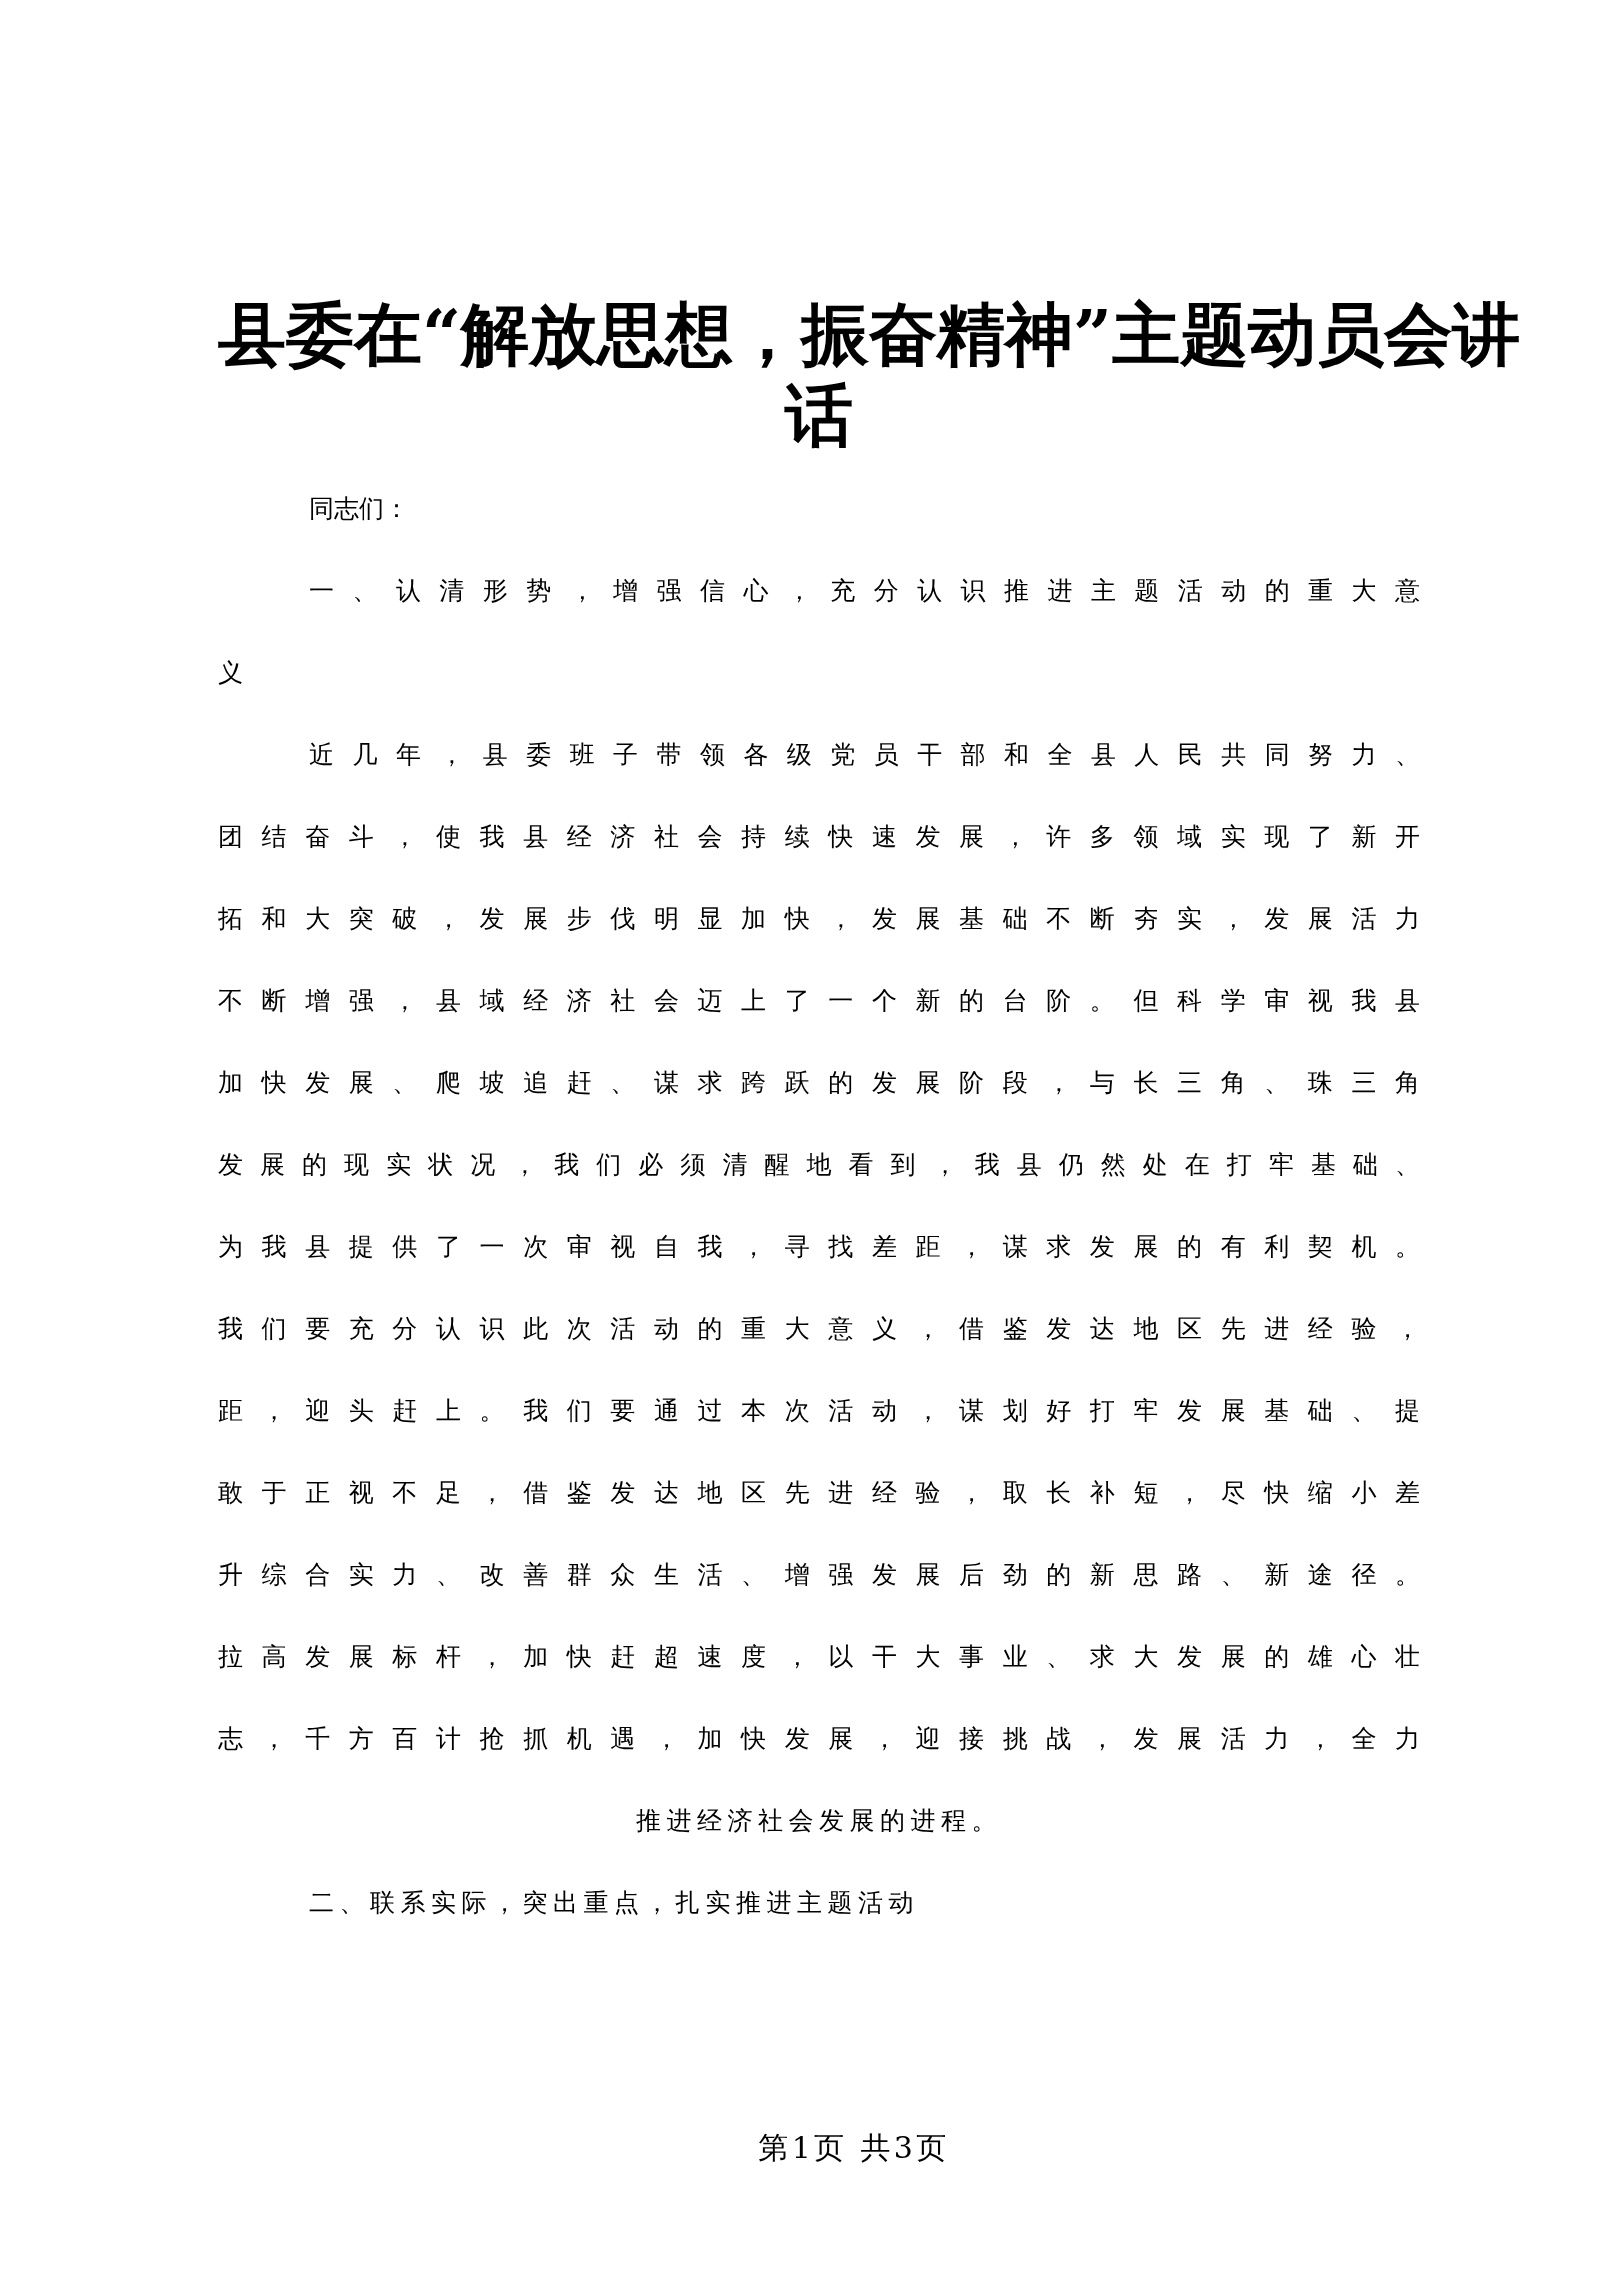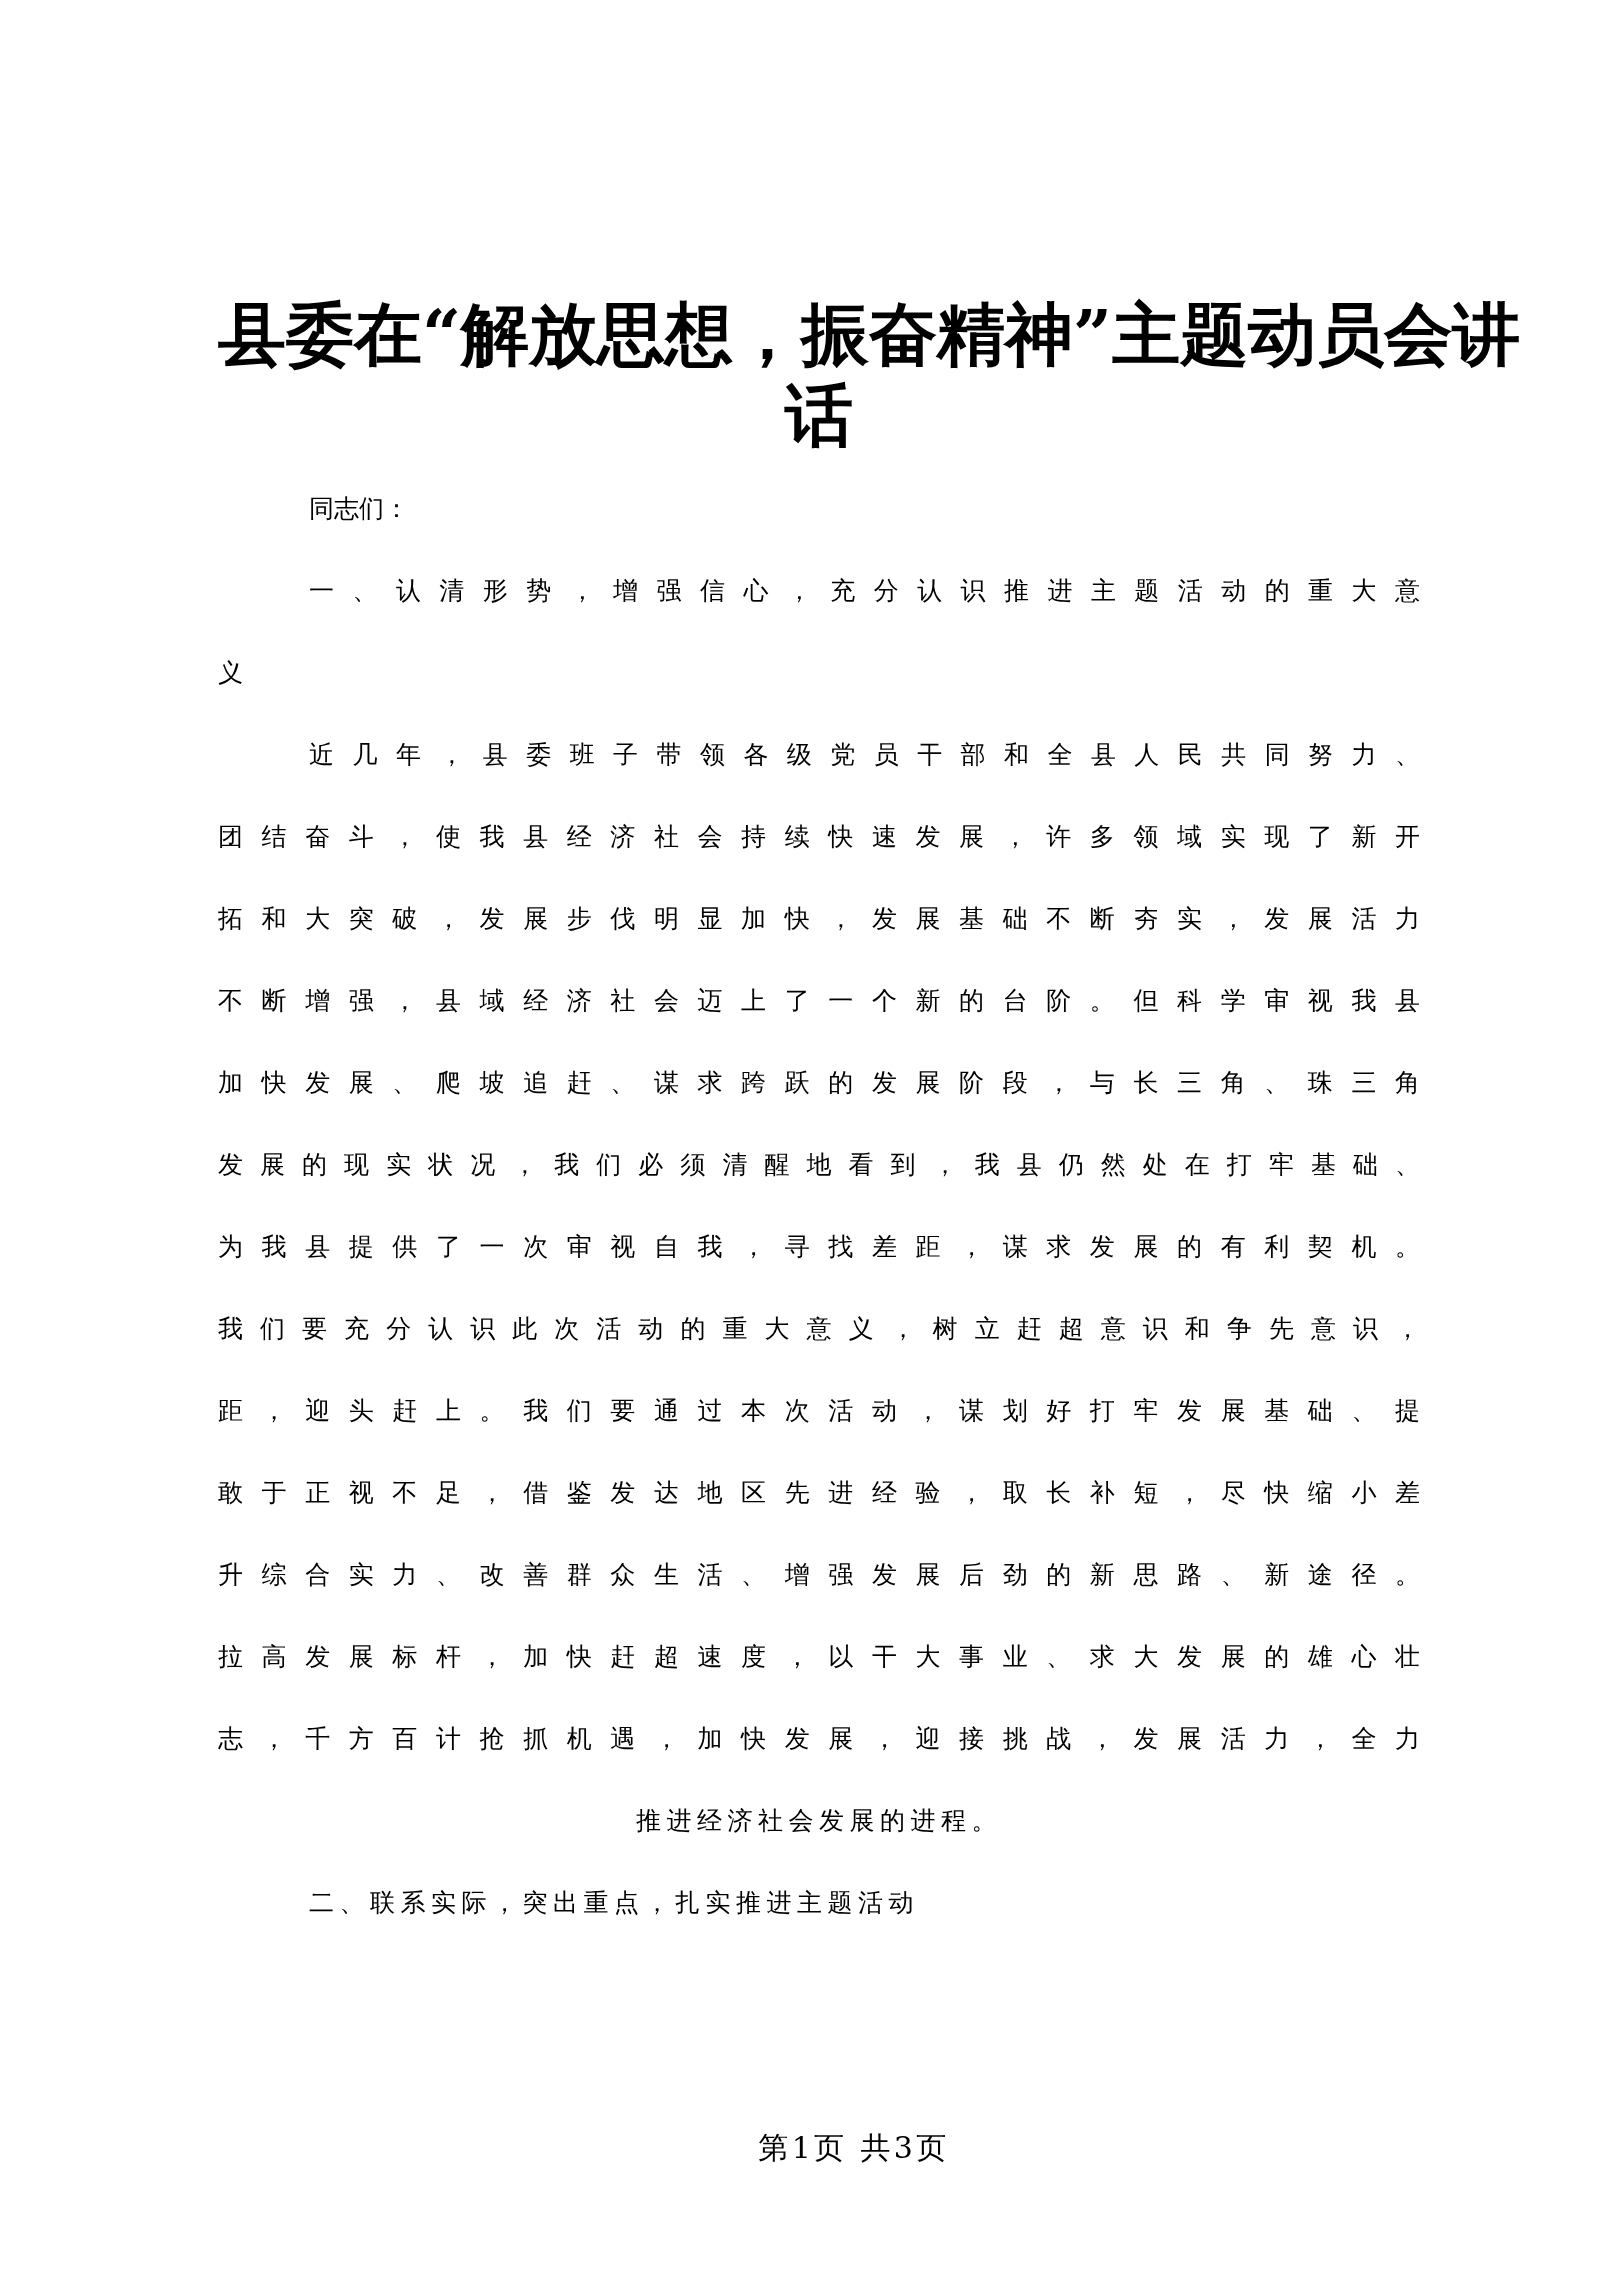--- a/index.html
+++ b/index.html
@@ -101,21 +101,21 @@
     <span class="line indent full">一、认清形势，增强信心，充分认识推进主题活动的重大意</span>
     <span class="line">义</span>
 
     <span class="line indent full">近几年，县委班子带领各级党员干部和全县人民共同努力、</span>
     <span class="line full">团结奋斗，使我县经济社会持续快速发展，许多领域实现了新开</span>
     <span class="line full">拓和大突破，发展步伐明显加快，发展基础不断夯实，发展活力</span>
     <span class="line full">不断增强，县域经济社会迈上了一个新的台阶。但科学审视我县</span>
     <span class="line full">加快发展、爬坡追赶、谋求跨跃的发展阶段，与长三角、珠三角</span>
     <span class="line full">发展的现实状况，我们必须清醒地看到，我县仍然处在打牢基础、</span>
     <span class="line full">为我县提供了一次审视自我，寻找差距，谋求发展的有利契机。</span>
-    <span class="line full">我们要充分认识此次活动的重大意义，树立赶超意识和争先意识，</span>
+    <span class="line full">我们要充分认识此次活动的重大意义，借鉴发达地区先进经验，</span>
     <span class="line full">距，迎头赶上。我们要通过本次活动，谋划好打牢发展基础、提</span>
     <span class="line full">敢于正视不足，借鉴发达地区先进经验，取长补短，尽快缩小差</span>
     <span class="line full">升综合实力、改善群众生活、增强发展后劲的新思路、新途径。</span>
     <span class="line full">拉高发展标杆，加快赶超速度，以干大事业、求大发展的雄心壮</span>
     <span class="line full">志，千方百计抢抓机遇，加快发展，迎接挑战，发展活力，全力</span>
     <span class="line last">推进经济社会发展的进程。</span>
 
     <span class="line indent heading">二、联系实际，突出重点，扎实推进主题活动</span>
   </div>
 

